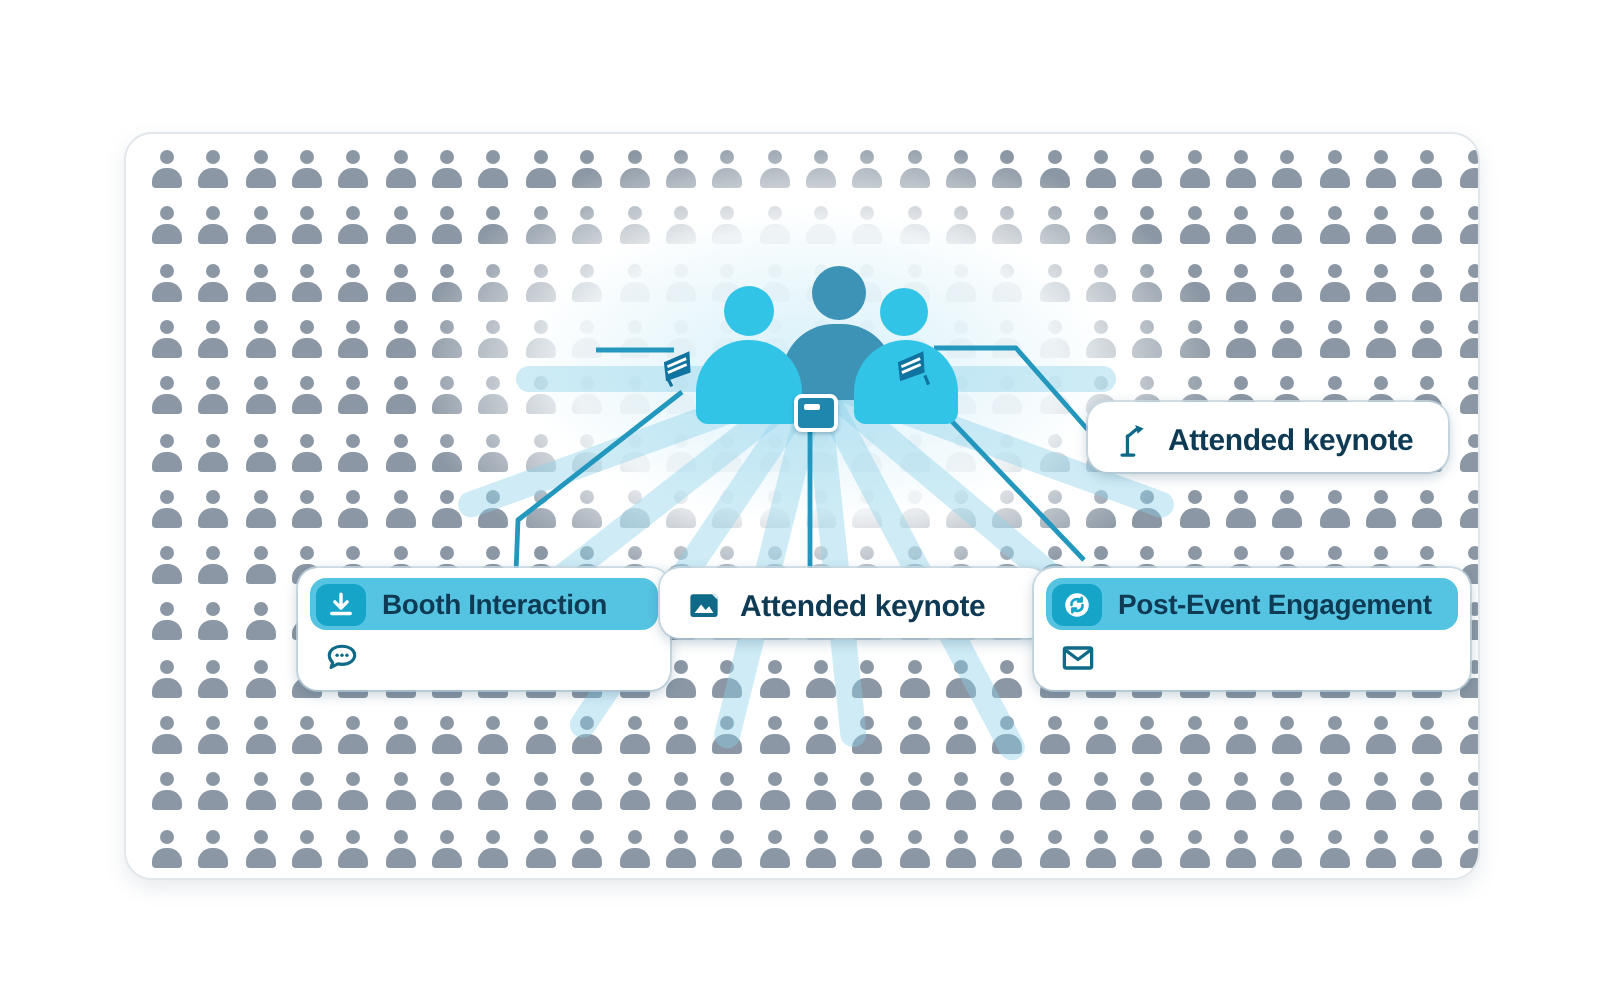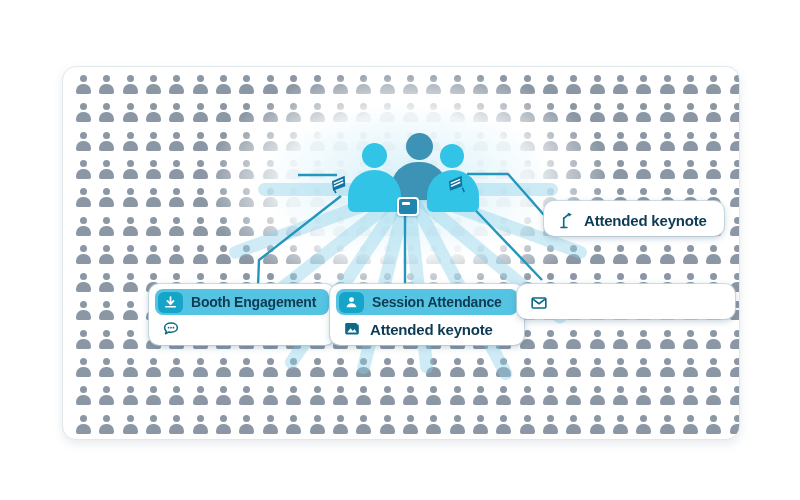--- a/index.html
+++ b/index.html
@@ -490,57 +490,57 @@
     <path d="M16 14l2 5" stroke="var(--flag)" stroke-width="1.8"></path>
   </svg>
 
   <div class="callout" style="left:86px;top:217px;width:174px;">
     <div class="pill">
       <span class="pill-icon">
         <svg viewBox="0 0 22 22" fill="none" stroke="#fff" stroke-width="2.2" stroke-linecap="round" stroke-linejoin="round">
           <path d="M11 4v8M7 9l4 4 4-4M5 16.5h12"></path>
           </svg>
       </span>
-      <span class="pill-label">Booth Engagement</span>
+      <span class="pill-label">Booth Interaction</span>
     </div>
     <div class="crow">
       <span class="row-icon">
         <svg viewBox="0 0 22 22">
           <path d="M11 4.5c4 0 7 2.2 7 5s-3 5-7 5c-.8 0-1.6-.1-2.3-.3L5 16.2l.9-2.7C4.7 12.4 4 11 4 9.5c0-2.8 3-5 7-5z" stroke="var(--row_icon)" stroke-width="1.7" fill="none" stroke-linejoin="round"></path>
           <circle cx="8.3" cy="9.5" r=".95" fill="var(--row_icon)"></circle>
             <circle cx="11" cy="9.5" r=".95" fill="var(--row_icon)"></circle>
             <circle cx="13.7" cy="9.5" r=".95" fill="var(--row_icon)"></circle>
         </svg>
       </span>
     </div>
   </div>
 
   <div class="callout" style="left:267px;top:217px;width:182px;">
-    <div class="pill">
-      <span class="pill-icon">
-        <svg viewBox="0 0 22 22">
-          <circle cx="11" cy="7.3" r="3.2" fill="#fff"></circle>
-          <path d="M4.6 17.2c.8-3.5 3.4-5.1 6.4-5.1s5.6 1.6 6.4 5.1z" fill="#fff"></path>
-        </svg>
-      </span>
-      <span class="pill-label">Session Attendance</span>
-    </div>
     <div class="crow">
       <span class="row-icon">
         <svg viewBox="0 0 22 22">
           <rect x="3.5" y="4.5" width="15" height="12.5" rx="1.6" fill="var(--row_icon)"></rect>
           <path d="M5.8 14.8l3.6-4.6 2.5 3 1.9-2.1 2.4 3.7z" fill="#fff"></path>
           <path d="M18.5 4.5h-3.2l3.2 3z" fill="#fff" opacity=".9"></path>
         </svg>
       </span>
       <span class="row-label">Attended keynote</span>
     </div>
   </div>
 
   <div class="callout" style="left:454px;top:217px;width:206px;">
+    <div class="pill">
+      <span class="pill-icon">
+        <svg viewBox="0 0 22 22">
+          <circle cx="11" cy="11" r="7.6" fill="#fff"></circle>
+          <path d="M7.4 11a3.6 3.6 0 0 1 6.3-2.6M14 6.3v2.4h-2.4M14.6 11a3.6 3.6 0 0 1-6.3 2.6M8 15.7v-2.4h2.4" stroke="var(--icon_bg)" stroke-width="1.7" fill="none" stroke-linecap="round" stroke-linejoin="round"></path>
+        </svg>
+      </span>
+      <span class="pill-label">Post-Event Engagement</span>
+    </div>
     <div class="crow">
       <span class="row-icon">
         <svg viewBox="0 0 22 22" fill="none" stroke="var(--row_icon)" stroke-width="1.8" stroke-linejoin="round">
           <rect x="3.5" y="5.5" width="15" height="11" rx="1"></rect>
           <path d="M4.3 6.8l6.7 5 6.7-5"></path>
         </svg>
       </span>
     </div>
   </div>
 

